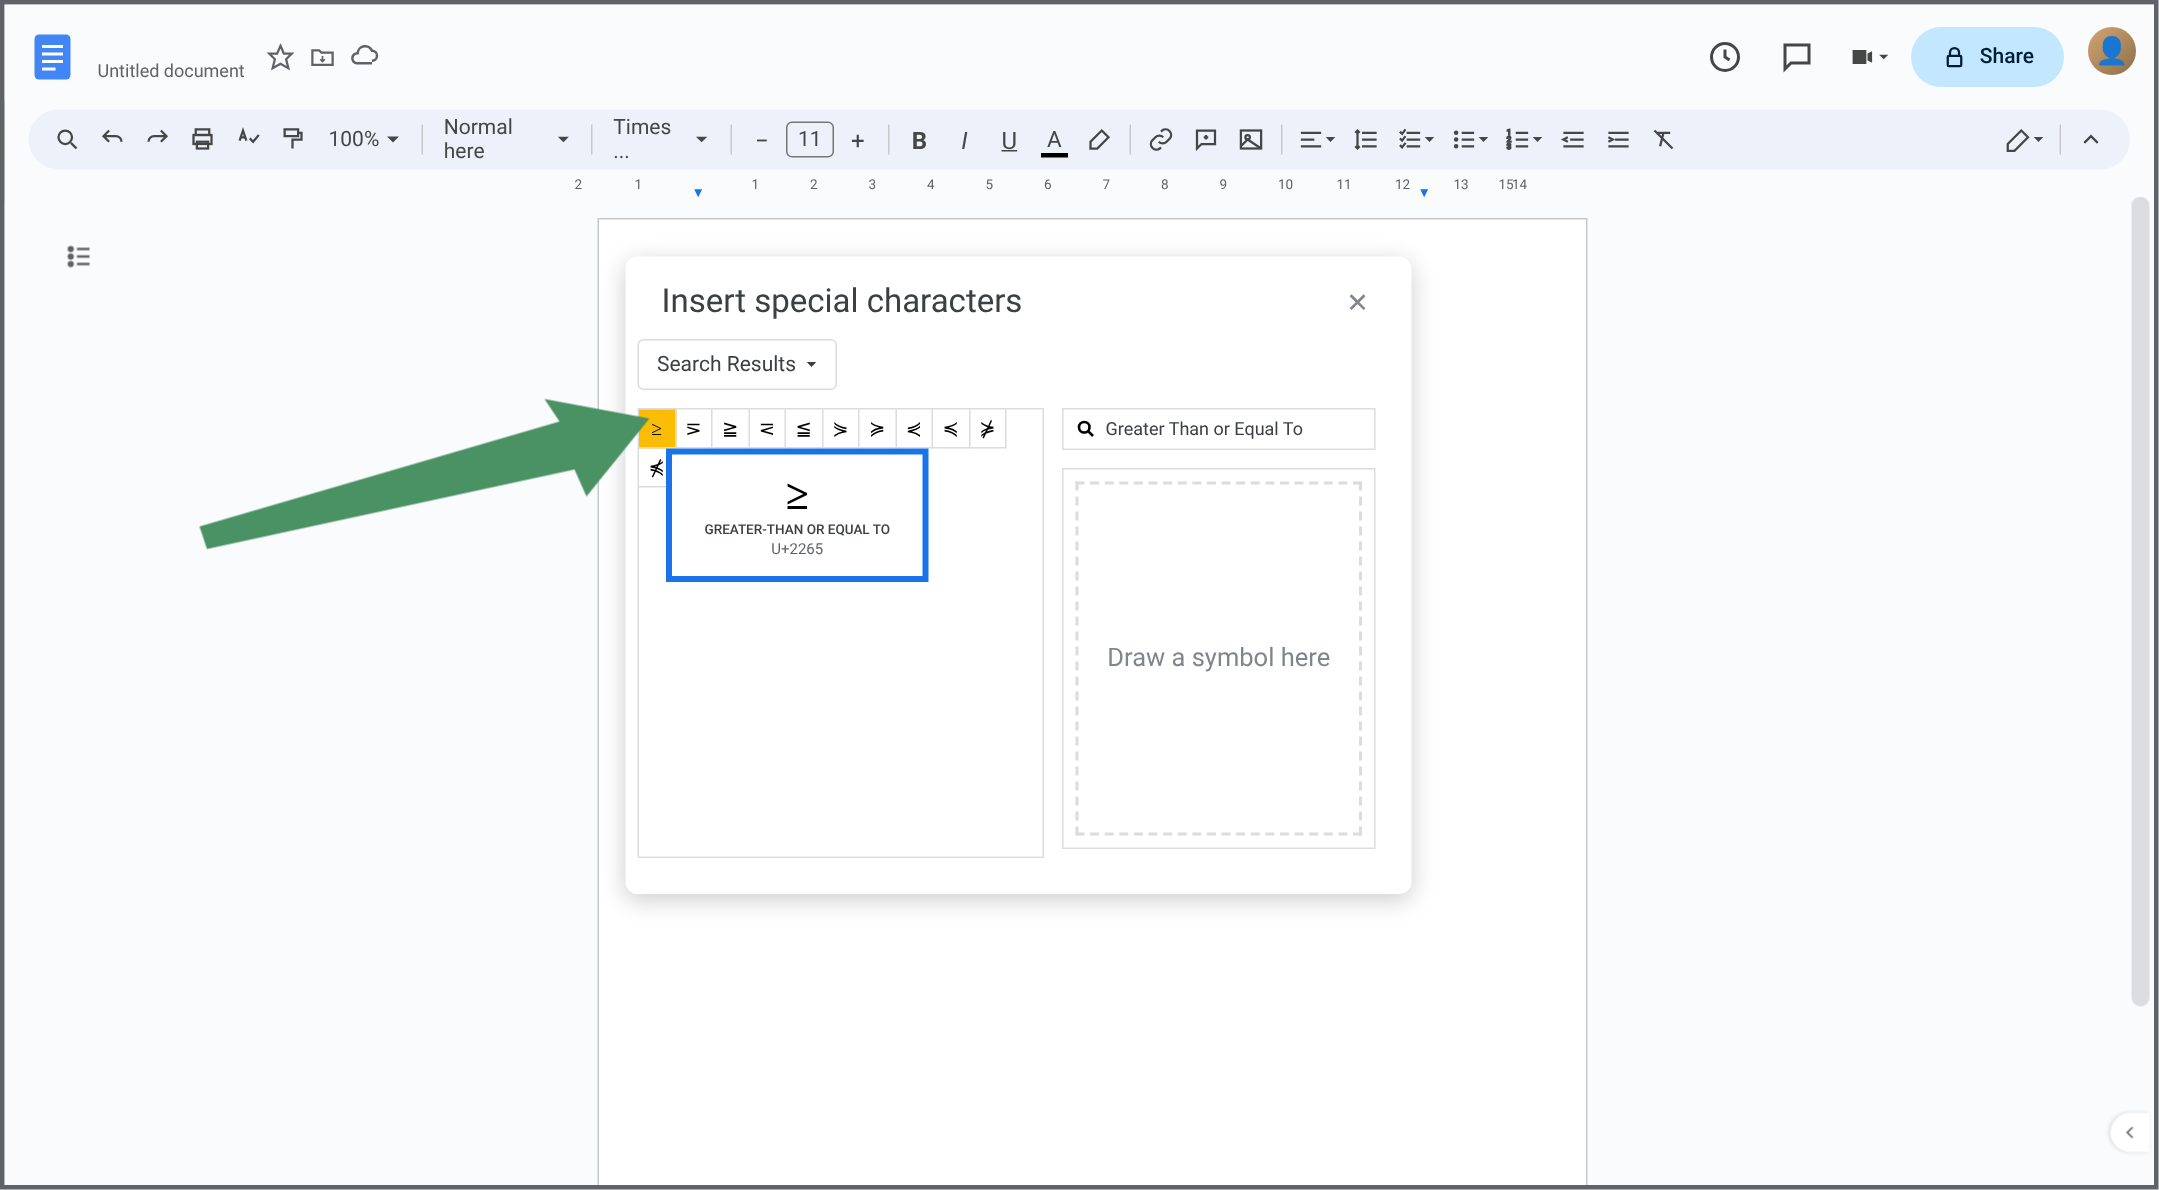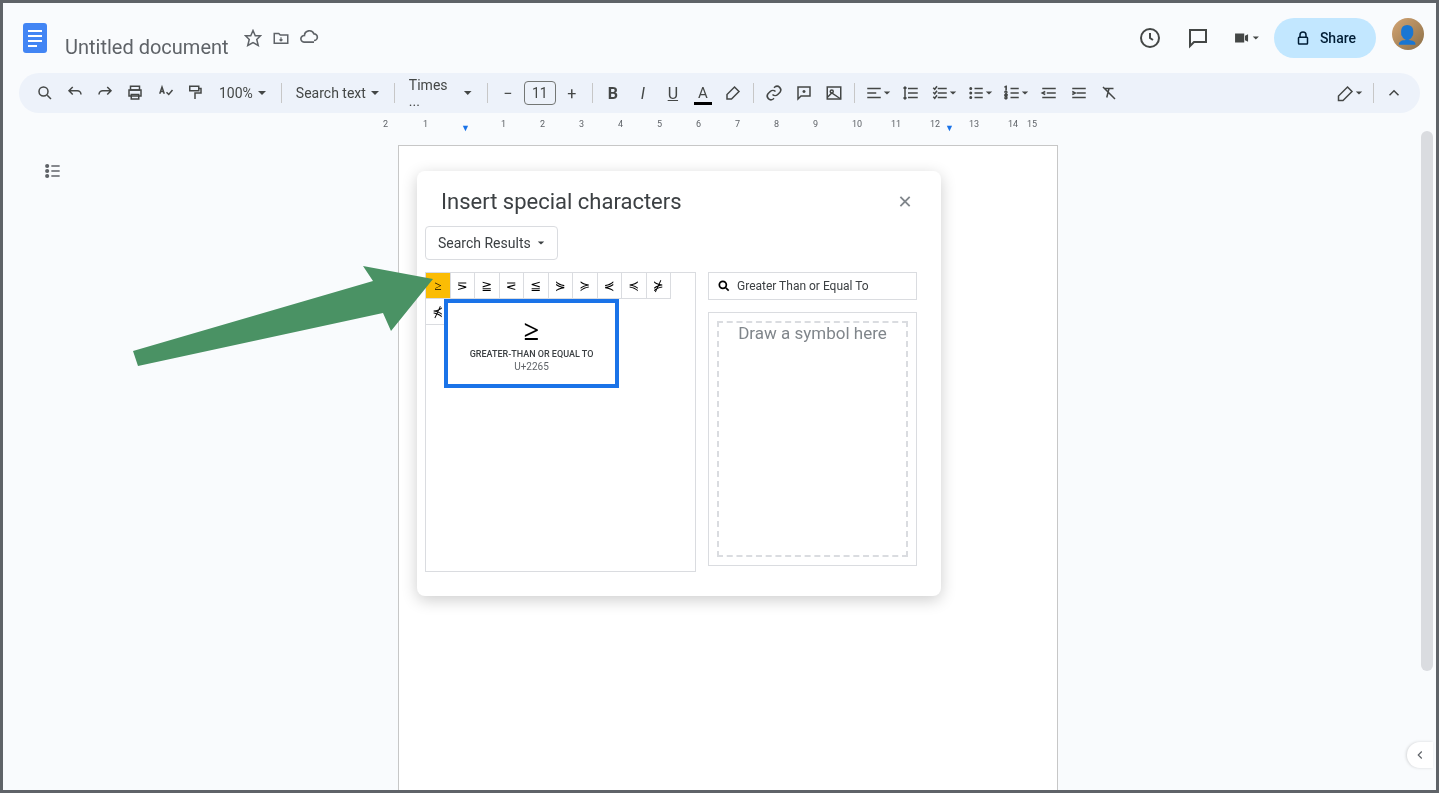--- a/index.html
+++ b/index.html
@@ -4,21 +4,21 @@
 <style>
 * { margin: 0; padding: 0; box-sizing: border-box; font-family: 'Google Sans', Roboto, Arial, sans-serif; }
 body { background: #f9fbfd; overflow: hidden; width: 1439px; height: 793px; position: relative; border: 3px solid #5f6368; }
 
 
 .header { height: 64px; display: flex; align-items: center; padding: 6px 12px 0 12px; background: #f9fbfd; }
 .docs-logo { width: 40px; height: 40px; display: flex; align-items: center; justify-content: center; margin-right: 4px; }
 .docs-logo svg { width: 36px; height: 36px; }
 .title-area { flex: 1; display: flex; flex-direction: column; }
 .title-row { display: flex; align-items: center; gap: 8px; height: 24px; }
-.doc-title { font-size: 20px; color: #5f6368; padding: 2px 6px; border-radius: 4px; margin-top: 17px; }
+.doc-title { font-size: 12px; color: #5f6368; padding: 2px 6px; border-radius: 4px; margin-top: 17px; }
 .title-icon { width: 20px; height: 20px; color: #5f6368; display: flex; align-items: center; justify-content: center; cursor: pointer; }
 .menu-row { display: flex; gap: 2px; height: 28px; align-items: center; }
 .menu-item { padding: 4px 7px; font-size: 14px; color: #202124; border-radius: 4px; cursor: pointer; }
 .header-right { display: flex; gap: 8px; }
 .header-icon-btn { width: 40px; height: 40px; border-radius: 50%; display: flex; align-items: center; justify-content: center; cursor: pointer; color: #444746; }
 .meet-btn { display: flex; align-items: center; gap: 2px; padding: 0 6px; }
 .share-btn { background: #c2e7ff; border-radius: 40px; padding: 10px 20px; display: flex; align-items: center; gap: 8px; font-size: 14px; font-weight: 500; color: #001d35; cursor: pointer; }
 .avatar { width: 32px; height: 32px; border-radius: 50%; background: linear-gradient(135deg, #d4a574 0%, #8b6f47 100%); margin-left: 8px; cursor: pointer; overflow: hidden; display:flex; align-items:center; justify-content:center; font-size:18px; }
 
 
@@ -54,21 +54,21 @@
 .dropdown-btn { border: 1px solid #dadce0; border-radius: 4px; padding: 8px 12px; font-size: 14px; color: #3c4043; cursor: pointer; display: inline-flex; align-items: center; gap: 6px; margin-bottom: 12px; }
 .dialog-content { display: flex; gap: 12px; }
 .char-grid-container { width: 271px; border: 1px solid #dadce0; position: relative; }
 .char-grid { display: flex; flex-wrap: wrap; }
 .char-cell { width: 24.5px; height: 26px; border-right: 1px solid #dadce0; border-bottom: 1px solid #dadce0; display: flex; align-items: center; justify-content: center; font-size: 13px; cursor: pointer; font-family: 'Times New Roman', serif; }
 .char-cell.highlighted { background: #fbbc04; }
 .right-panel { flex: 1; display: flex; flex-direction: column; gap: 12px; }
 .search-box { border: 1px solid #dadce0; display: flex; align-items: center; padding: 6px 8px; gap: 6px; }
 .search-box input { border: none; outline: none; font-size: 12px; flex: 1; color: #3c4043; }
 .draw-panel { border: 1px solid #dadce0; padding: 8px; height: 254px; }
-.draw-area { border: 2px dashed #dadce0; height: 100%; display: flex; justify-content: center; color: #80868b; font-size: 17px; }
+.draw-area { border: 2px dashed #dadce0; height: 100%; display: flex; align-items: center; justify-content: center; color: #80868b; font-size: 17px; }
 
 
 .char-tooltip { position: absolute; left: 18px; top: 26px; width: 175px; background: #fff; border: 4px solid #1a73e8; padding: 12px 8px; text-align: center; z-index: 10; }
 .char-tooltip-symbol { font-size: 28px; font-family: 'Times New Roman', serif; font-weight: bold; }
 .char-tooltip-name { font-size: 9px; color: #3c4043; margin-top: 2px; font-weight: 500; }
 .char-tooltip-code { font-size: 10px; color: #5f6368; margin-top: 2px; }
 
 
 .annotation-arrow { position: absolute; left: 130px; top: 248px; z-index: 200; pointer-events: none; }
 
@@ -182,21 +182,21 @@
       </svg>
     </div>
   <div class="tool-select">
       <span>100%</span>
       <svg width="10" height="10" viewBox="0 0 10 10" fill="currentColor">
         <path d="M1 3l4 4 4-4z"></path>
       </svg>
     </div>
   <div class="tool-sep"></div>
   <div class="tool-select" style="width:100px">
-      <span>Search text</span>
+      <span>Normal here</span>
       <svg width="10" height="10" viewBox="0 0 10 10" fill="currentColor">
         <path d="M1 3l4 4 4-4z"></path>
       </svg>
     </div>
   <div class="tool-sep"></div>
   <div class="tool-select" style="width:80px">
       <span>Times ...</span>
       <svg width="10" height="10" viewBox="0 0 10 10" fill="currentColor">
         <path d="M1 3l4 4 4-4z"></path>
       </svg>
@@ -335,21 +335,21 @@
     <span class="ruler-mark" style="left:313px">6</span>
     <span class="ruler-mark" style="left:352px">7</span>
     <span class="ruler-mark" style="left:391px">8</span>
     <span class="ruler-mark" style="left:430px">9</span>
     <span class="ruler-mark" style="left:469px">10</span>
     <span class="ruler-mark" style="left:508px">11</span>
     <span class="ruler-mark" style="left:547px">12</span>
     <span class="ruler-indent" style="left:562px">▼</span>
     <span class="ruler-mark" style="left:586px">13</span>
     <span class="ruler-mark" style="left:625px">14</span>
-    <span class="ruler-mark" style="left:644px">15</span>
+    <span class="ruler-mark" style="left:616px">15</span>
   </div>
 </div>
 
 <div class="doc-area">
   <div class="v-ruler"></div>
   <div class="page-container">
     <div class="page"></div>
   </div>
 </div>
 

